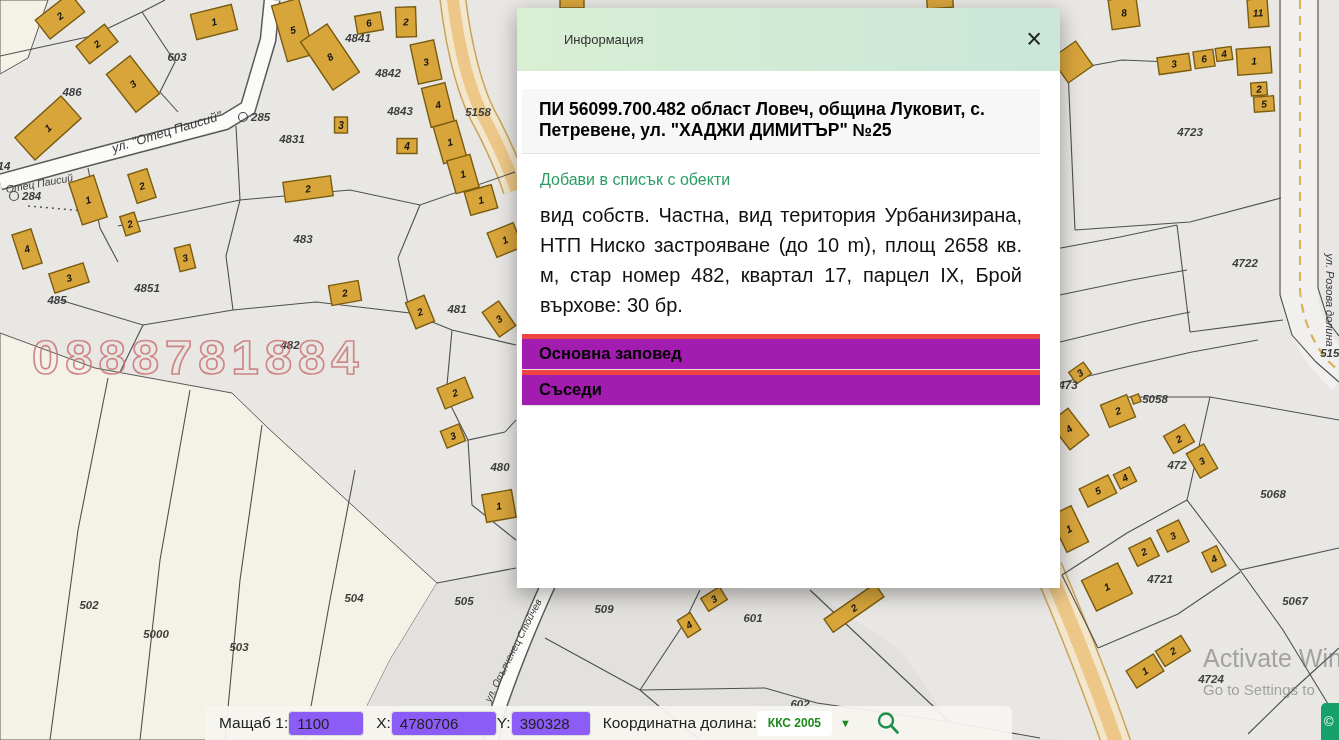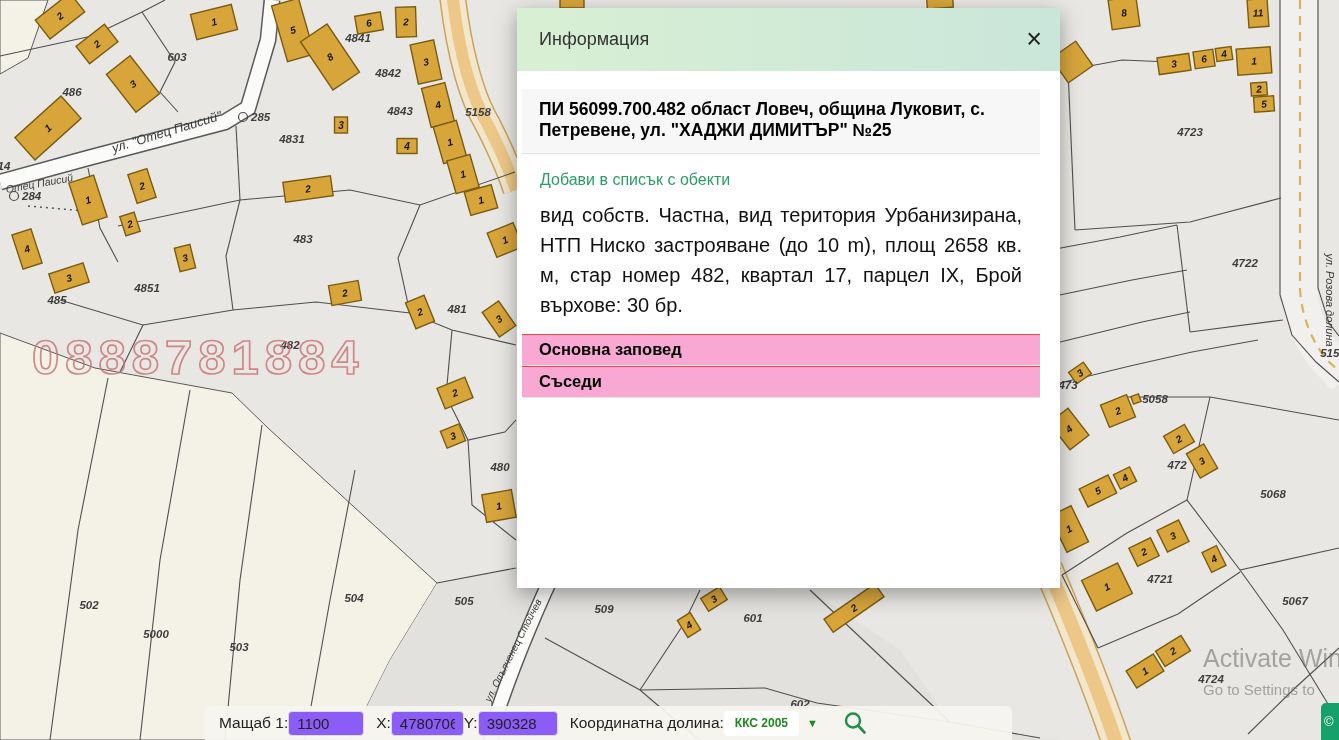--- a/index.html
+++ b/index.html
@@ -14,58 +14,58 @@
   .info-panel {
     position:absolute; left:517px; top:8px; width:543px; height:580px;
     background:#fff; box-shadow:0 6px 20px rgba(0,0,0,.35);
     display:flex; flex-direction:column;
   }
   .panel-header {
     flex:0 0 63px; display:flex; align-items:center; justify-content:space-between;
     padding:0 18px 0 22px;
     background:linear-gradient(90deg, var(--hdr1,#d8efd3), var(--hdr2,#cae6da));
   }
-  .panel-title { font-size:18px; color:#333; }
+  .panel-title { font-size:13px; color:#333;margin-left:25px; }
   .close-btn {
     background:none; border:none; cursor:pointer;
     font-size:27px; line-height:1; color:#222; font-weight:300;
     font-family:"Liberation Sans", sans-serif;
   }
   .panel-body { flex:1; padding:18px 20px 0 5px; overflow:hidden; }
   .prop-title {
     background:#f7f7f7; border-bottom:1px solid #e2e2e2;
     padding:10px 14px 12px 17px;
     font-weight:bold; font-size:17.5px; line-height:21px; color:#000;
   }
   .add-link {
     display:block; margin:17px 18px 4px 18px;
     color:var(--link,#2a9d64); font-size:16px; text-decoration:none; cursor:pointer;
   }
   .body-text {
     margin:11px 18px 14px 18px;
     font-size:20px; line-height:30px; text-align:justify; color:#111;
   }
   .sec-head {
-    background:#f9a8d4; border-top:1px solid #ef4444; border-bottom:1px solid #e8e8e8;
+    background:#a21caf; border-top:5px solid #ef4444; border-bottom:1px solid #e8e8e8;
     padding:5px 14px 6px 17px; font-weight:bold; font-size:16.5px; color:#000;
   }
 
   
   .toolbar {
     position:absolute; left:205px; bottom:0; height:34px; width:807px;
     background:rgba(245,244,240,.94); border-radius:6px 6px 0 0;
     display:flex; align-items:center; padding:0 14px;
     font-size:15.5px; color:#222; 
   }
   .tb-input {
     height:25px; border:1px solid #dcdcdc; border-radius:4px;
     padding:0 8px; font-size:15px; color:#222; background:#8b5cf6;
     font-family:"Liberation Sans", sans-serif;
   }
-  .w-scale { width:76px; } .w-x { width:73px; } .w-y { width:80px; }
+  .w-scale { width:76px; } .w-x { width:106px; } .w-y { width:80px; }
   .lbl-gap { margin-left:12px; }
   .crs-box {
     height:25px; background:#fff; border-radius:4px; padding:0 11px;
     display:flex; align-items:center;
     font-weight:bold; font-size:12px; color:var(--crs,#1c8a1c); cursor:pointer;
   }
   .dd-arrow { color:var(--crs,#1c8a1c); font-size:11px; margin:0 10px 0 8px; cursor:pointer; }
   .search-btn { background:none; border:none; cursor:pointer; margin-left:14px; display:flex; }
 
   

